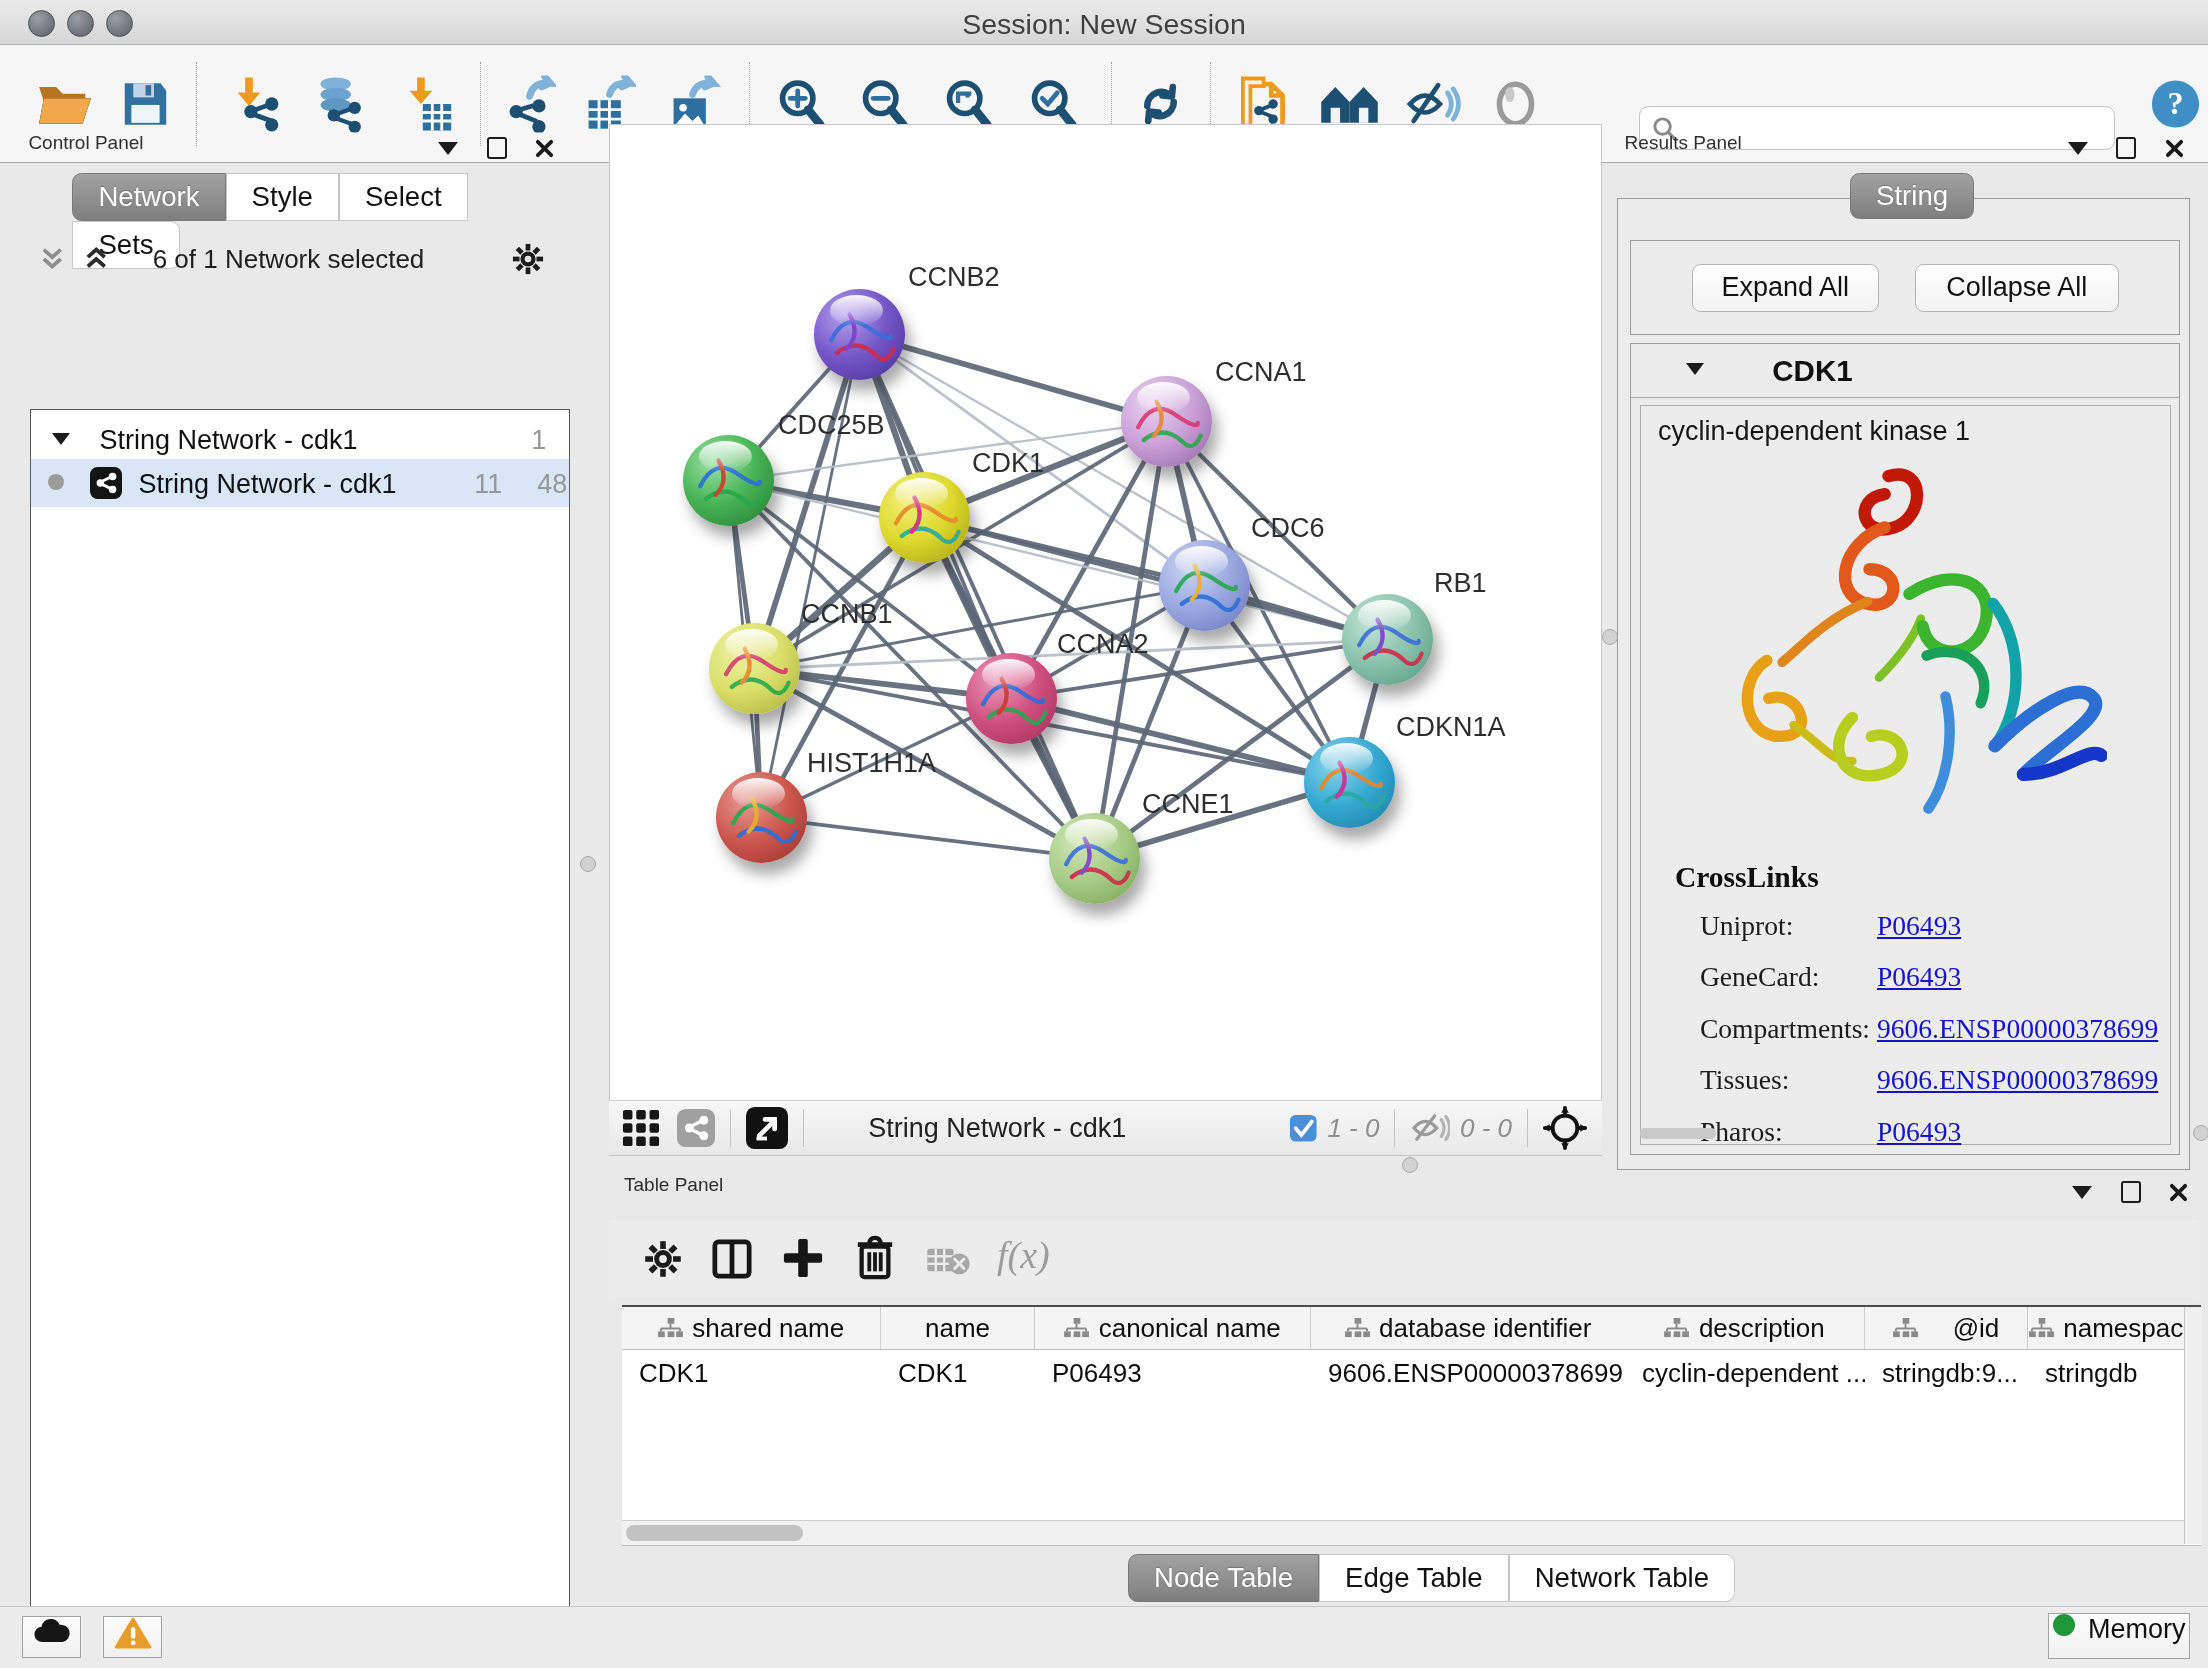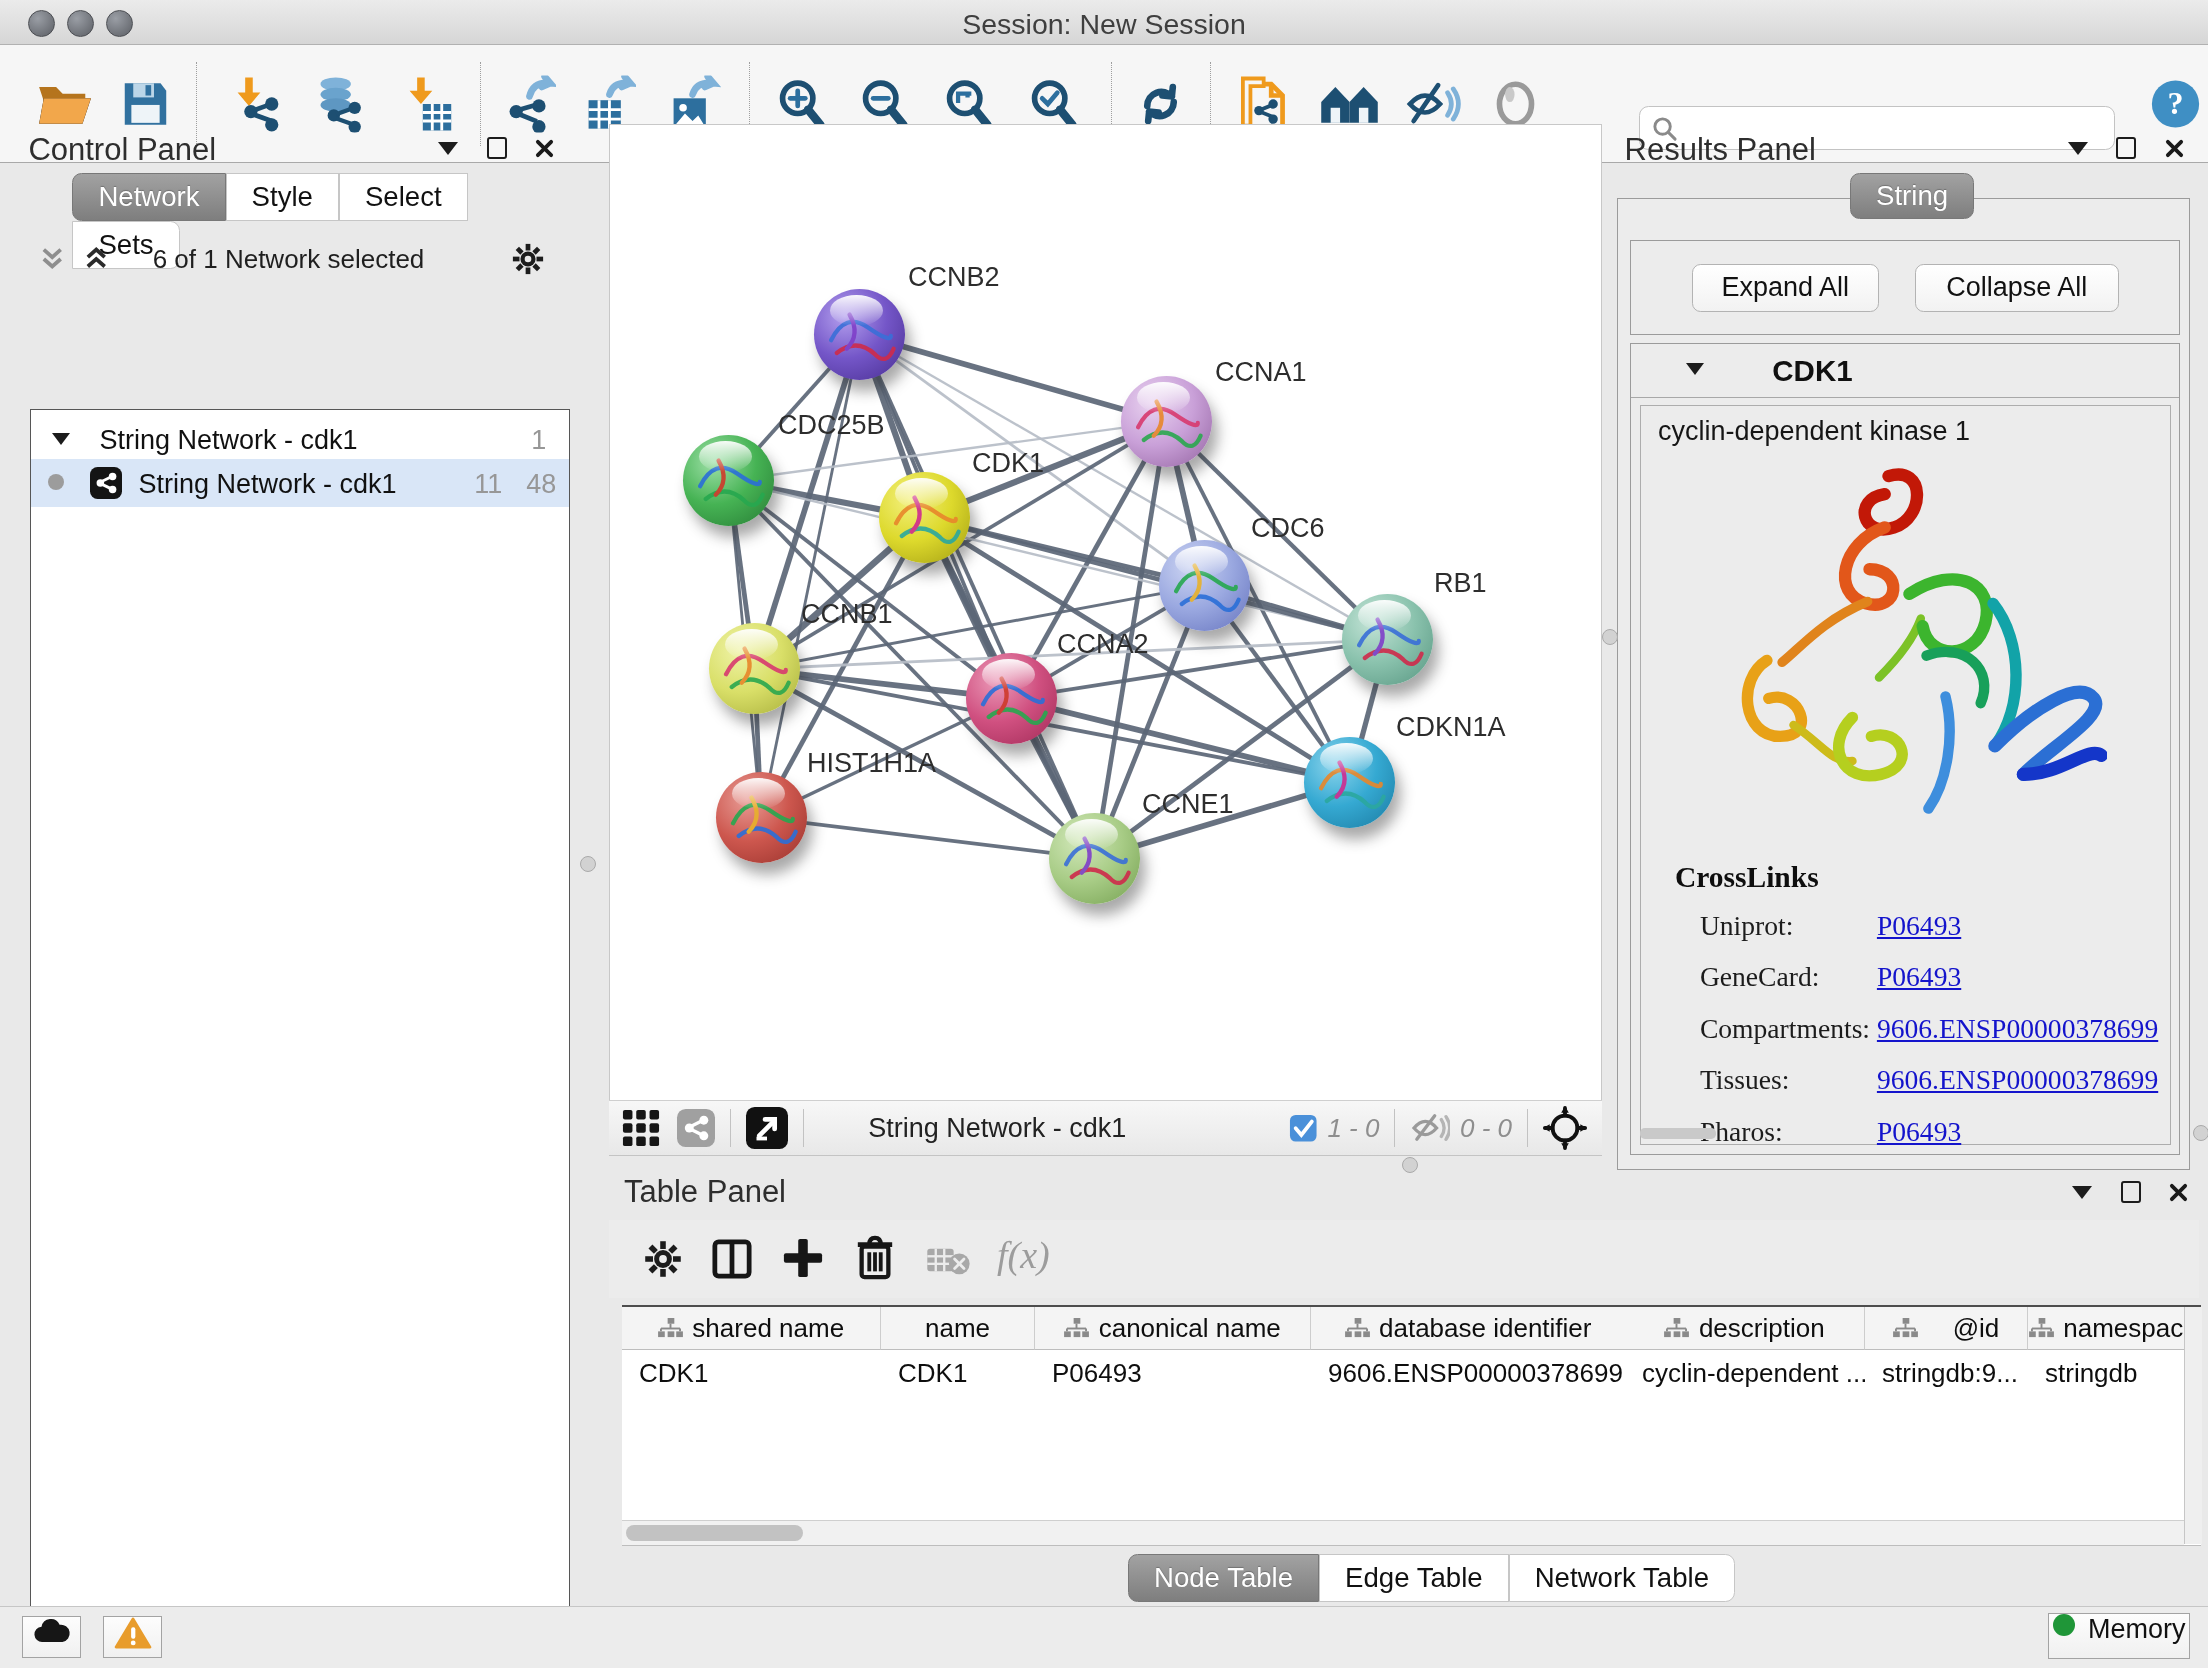--- a/index.html
+++ b/index.html
@@ -9,21 +9,21 @@
   .titlebar{position:absolute;left:0;top:0;width:2208px;height:44px;background:linear-gradient(#ebebeb,#d6d6d6);border-bottom:1px solid #b1b1b1;}
   .light{position:absolute;top:9.5px;width:25px;height:25px;border-radius:50%;background:radial-gradient(circle at 35% 30%,#9a9ea5,#5b5e64);border:1px solid #4c4e53;}
   .wintitle{position:absolute;left:0;top:7.6px;width:100%;text-align:center;font-size:28.5px;color:#3f3f3f;}
   
   .toolbar{position:absolute;left:0;top:45px;width:2208px;height:117px;background:#f6f6f6;border-bottom:1px solid #a9a9a9;}
   .tbtn{position:absolute;top:50%;transform:translateY(-50%);width:67px;height:67px;display:flex;align-items:center;justify-content:center;cursor:pointer;}
   .tsep{position:absolute;top:17px;height:84px;border-left:1.9px dotted #9e9e9e;width:0;}
   .searchbox{position:absolute;left:1639px;top:61px;width:476px;height:44px;background:#fff;border:1.9px solid #c3c3c3;border-radius:9.5px;display:flex;align-items:center;padding-left:11.4px;box-sizing:border-box;}
   .searchbox input{border:none;outline:none;font-size:25px;width:409px;background:transparent;font-family:"Liberation Sans",sans-serif;}
   
-  .ptitle{font-size:31px;color:#2e2e2e;}
+  .ptitle{font-size:19px;color:#2e2e2e;}
   .tri{display:inline-block;width:0;height:0;border-left:10.5px solid transparent;border-right:10.5px solid transparent;border-top:13.3px solid #1c1c1c;}
   .sqico{display:inline-block;width:16px;height:18px;border:2.9px solid #1c1c1c;border-radius:2.9px;}
   .tab{display:inline-block;height:46px;line-height:46px;padding:0 25px;background:#fff;border:1px solid #c6c6c6;font-size:27.6px;color:#111;text-align:left;}
   .tab.active{background:linear-gradient(#a2a2a2,#7e7e7e);color:#fff;border-color:#787878;text-shadow:0 -1px 1px rgba(0,0,0,.25);}
   .tab.first{border-radius:9.5px 0 0 9.5px;}
   .tab.last{border-radius:0 9.5px 9.5px 0;}
   
   .treebox{position:absolute;left:19px;top:285px;width:538px;height:1298px;background:#fff;border:1.9px solid #565656;}
   .trow{position:absolute;left:0;width:100%;height:44px;font-size:27px;color:#111;}
   .selrow{background:#d9e6f7;}
@@ -315,21 +315,21 @@
                 <circle cx="11" cy="17" r="4"></circle>
                 <circle cx="24" cy="10" r="4"></circle>
                 <circle cx="24" cy="24" r="4"></circle>
                 <rect x="11" y="11.8" width="14" height="3" transform="rotate(-26 17 14)"></rect>
                 <rect x="11" y="19" width="14" height="3" transform="rotate(26 17 21)"></rect>
               </g>
             </svg>
         </span>
         <span class="abs" style="left:107px;top:9.5px;">String Network - cdk1</span>
         <span class="abs gray" style="right:67px;top:9.5px;">11</span>
-        <span class="abs gray" style="right:13px;top:9.5px;">48</span>
+        <span class="abs gray" style="right:2px;top:9.5px;">48</span>
       </div>
     </div>
   </div>
 
   <div class="netcanvas">
     <svg id="edges-svg" width="991" height="975" style="position:absolute;left:0;top:0;" viewBox="0 0 1042 1025">
         <line x1="263" y1="220" x2="585" y2="312" stroke="#5b6676" stroke-width="6" stroke-opacity="0.92"></line>
         <line x1="263" y1="220" x2="125" y2="374" stroke="#5b6676" stroke-width="4" stroke-opacity="0.92"></line>
         <line x1="263" y1="220" x2="331" y2="413" stroke="#5b6676" stroke-width="6.5" stroke-opacity="0.92"></line>
         <line x1="263" y1="220" x2="625" y2="484" stroke="#b6bdc7" stroke-width="3" stroke-opacity="0.92"></line>

